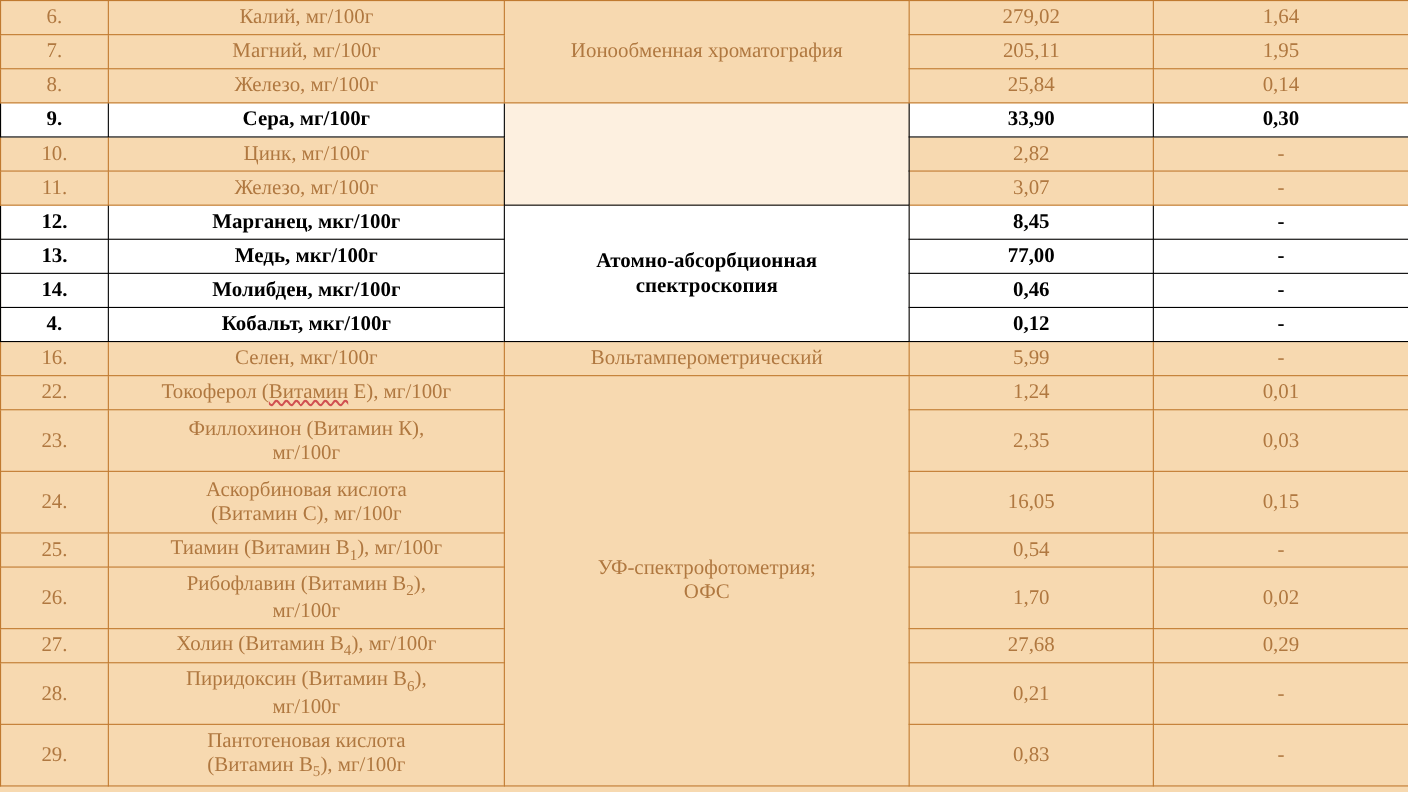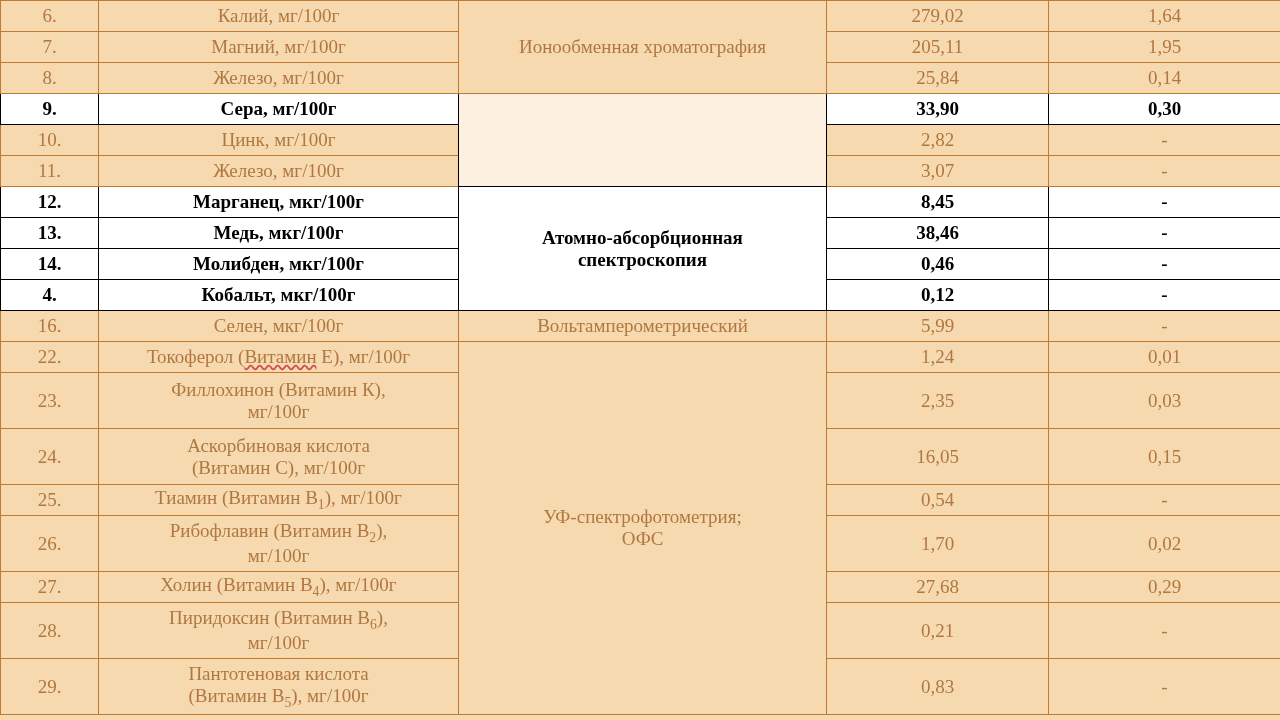--- a/index.html
+++ b/index.html
@@ -139,21 +139,21 @@
           <div>Атомно-абсорбционная</div>
           <div>спектроскопия</div>
         </td>
         <td class="val">8,45</td>
         <td class="err">-</td>
       </tr>
 
       <tr class="r1 hi">
         <td class="num">13.</td>
         <td class="name">Медь, мкг/100г</td>
-        <td class="val">38,46</td>
+        <td class="val">77,00</td>
         <td class="err">-</td>
       </tr>
 
       <tr class="r1 hi">
         <td class="num">14.</td>
         <td class="name">Молибден, мкг/100г</td>
         <td class="val">0,46</td>
         <td class="err">-</td>
       </tr>
 

